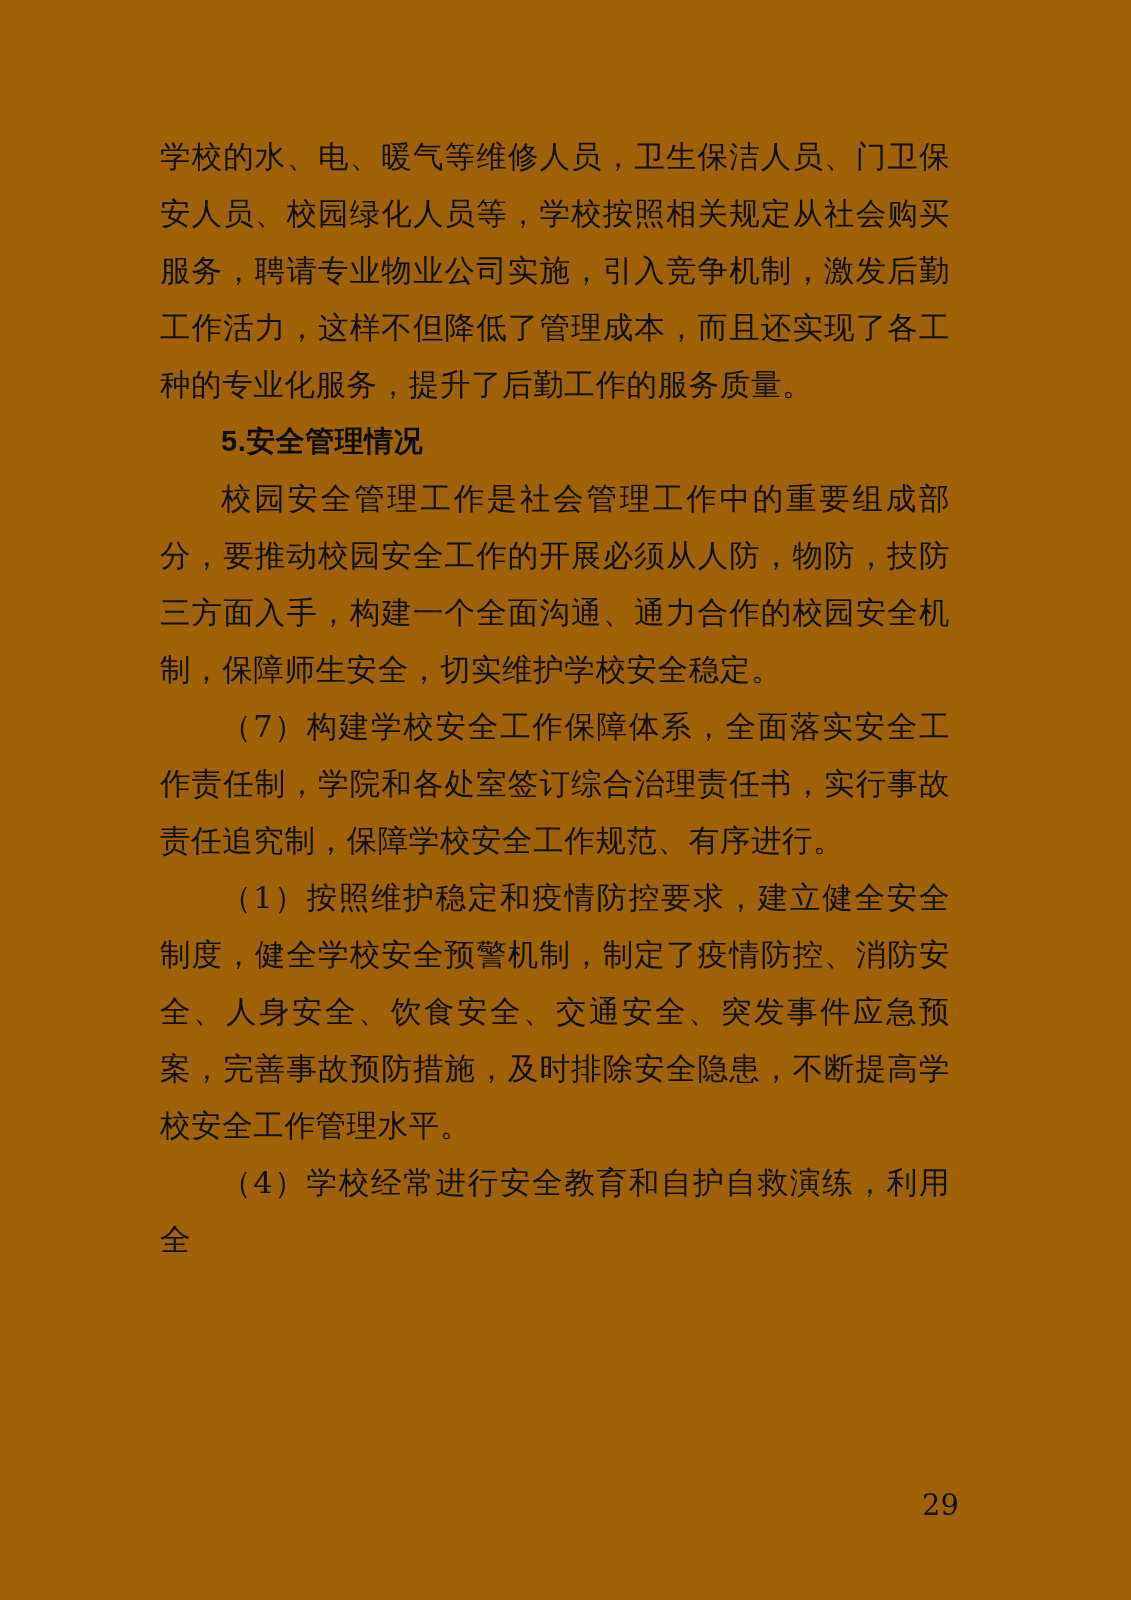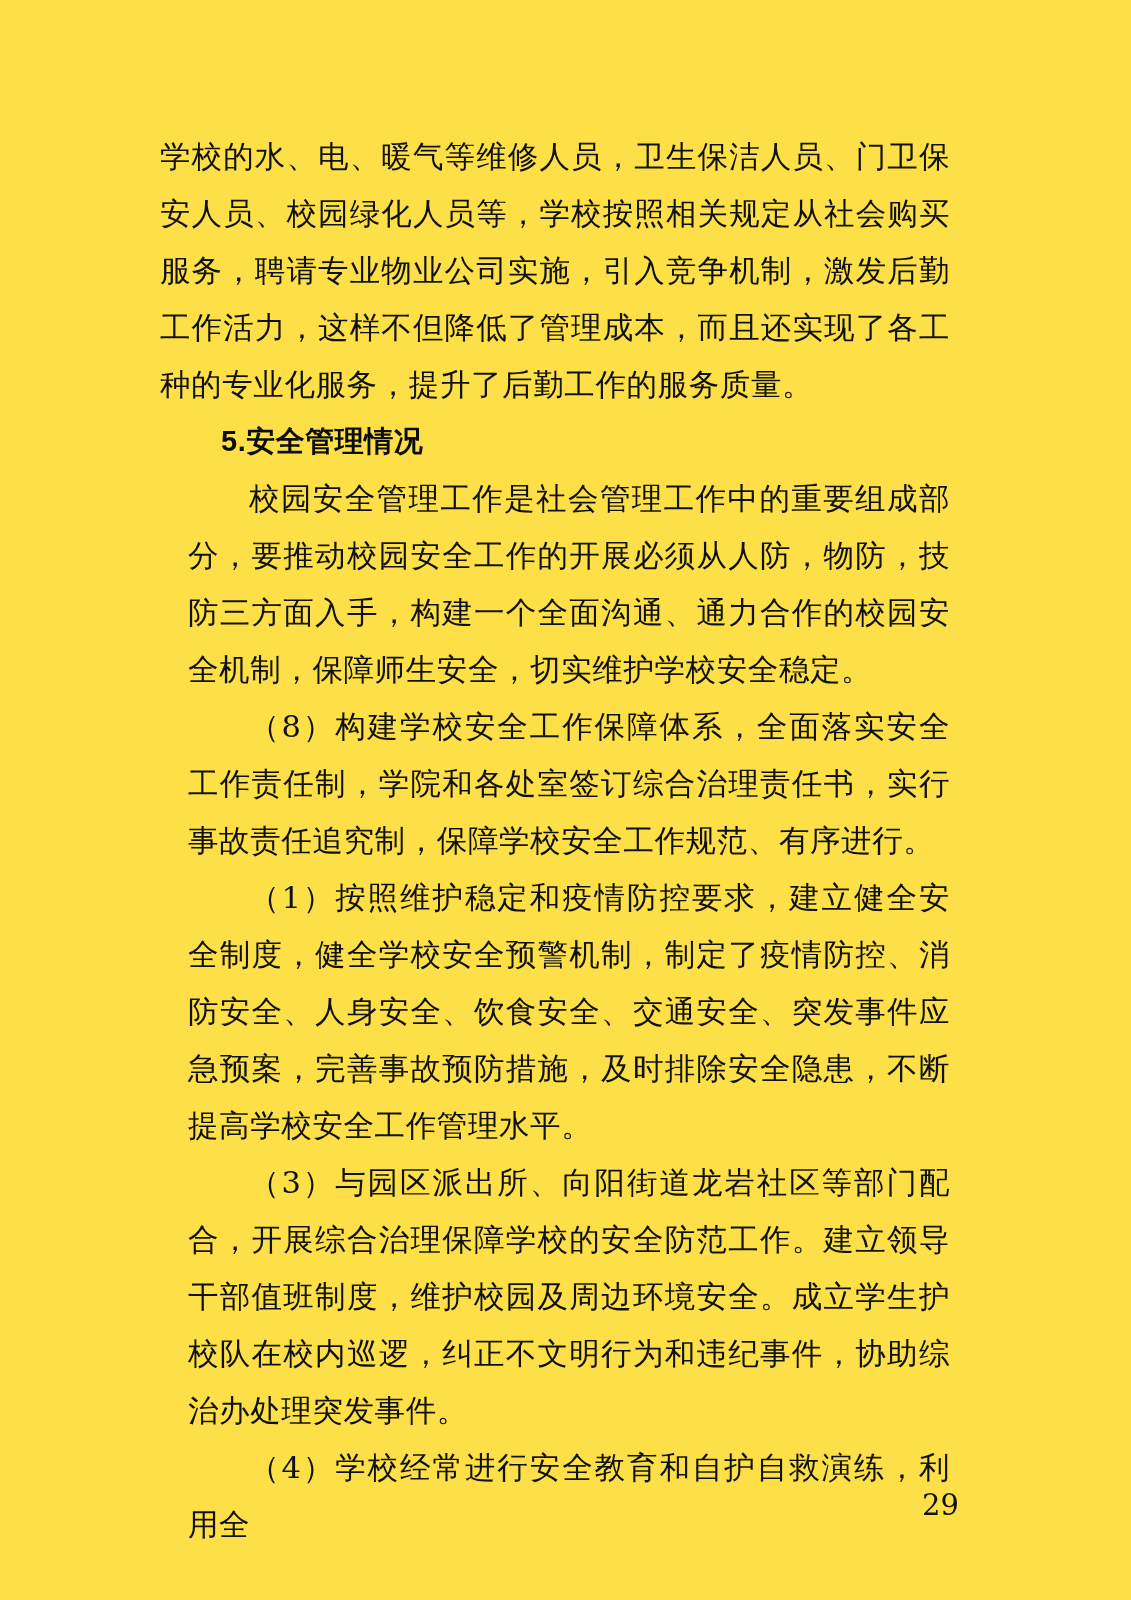--- a/index.html
+++ b/index.html
@@ -9,21 +9,21 @@
   }
   body {
     font-family: "DejaVu Serif", serif;
     color: #000000;
   }
   .page {
     position: relative;
     width: 1131px;
     height: 1600px;
     margin: 0 auto;
-    background: #fde047;
+    background: #a16207;
     box-sizing: border-box;
     overflow: hidden;
   }
   .content {
     position: absolute;
     left: 160px;
     top: 128px;
     width: 790px;
   }
   .para {
@@ -32,21 +32,20 @@
     line-height: 57px;
     letter-spacing: 0.6px;
     text-align: justify;
     text-justify: inter-character;
     margin: 0;
     text-indent: 0;
     color: #111111;
   }
   .para.indent {
     text-indent: 61px;
-    margin-left: 28px;
   }
   .heading {
     font-family: Liberation Sans, sans-serif;
     font-size: 29px;
     line-height: 57px;
     letter-spacing: 0.5px;
     margin: 0;
     text-indent: 61px;
     font-weight: 600;
     color: #0d0d0d;
@@ -61,19 +60,18 @@
   }
 </style>
 </head>
 <body>
 
 <div class="page">
   <div class="content">
     <p class="para">学校的水、电、暖气等维修人员，卫生保洁人员、门卫保安人员、校园绿化人员等，学校按照相关规定从社会购买服务，聘请专业物业公司实施，引入竞争机制，激发后勤工作活力，这样不但降低了管理成本，而且还实现了各工种的专业化服务，提升了后勤工作的服务质量。</p>
     <h2 class="heading">5.安全管理情况</h2>
     <p class="para indent">校园安全管理工作是社会管理工作中的重要组成部分，要推动校园安全工作的开展必须从人防，物防，技防三方面入手，构建一个全面沟通、通力合作的校园安全机制，保障师生安全，切实维护学校安全稳定。</p>
-    <p class="para indent">（8）构建学校安全工作保障体系，全面落实安全工作责任制，学院和各处室签订综合治理责任书，实行事故责任追究制，保障学校安全工作规范、有序进行。</p>
+    <p class="para indent">（7）构建学校安全工作保障体系，全面落实安全工作责任制，学院和各处室签订综合治理责任书，实行事故责任追究制，保障学校安全工作规范、有序进行。</p>
     <p class="para indent">（1）按照维护稳定和疫情防控要求，建立健全安全制度，健全学校安全预警机制，制定了疫情防控、消防安全、人身安全、饮食安全、交通安全、突发事件应急预案，完善事故预防措施，及时排除安全隐患，不断提高学校安全工作管理水平。</p>
-    <p class="para indent">（3）与园区派出所、向阳街道龙岩社区等部门配合，开展综合治理保障学校的安全防范工作。建立领导干部值班制度，维护校园及周边环境安全。成立学生护校队在校内巡逻，纠正不文明行为和违纪事件，协助综治办处理突发事件。</p>
     <p class="para indent">（4）学校经常进行安全教育和自护自救演练，利用全</p>
   </div>
   <div class="page-number">29</div>
 </div>
 
 </body></html>

